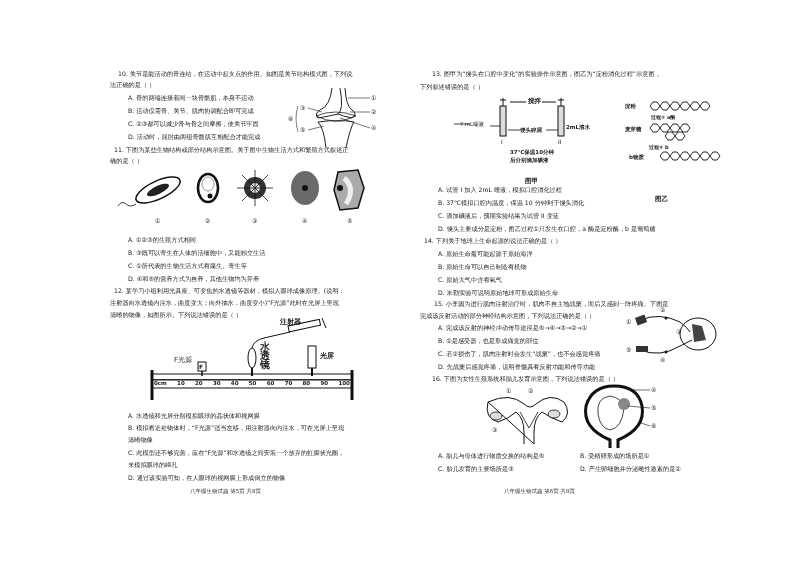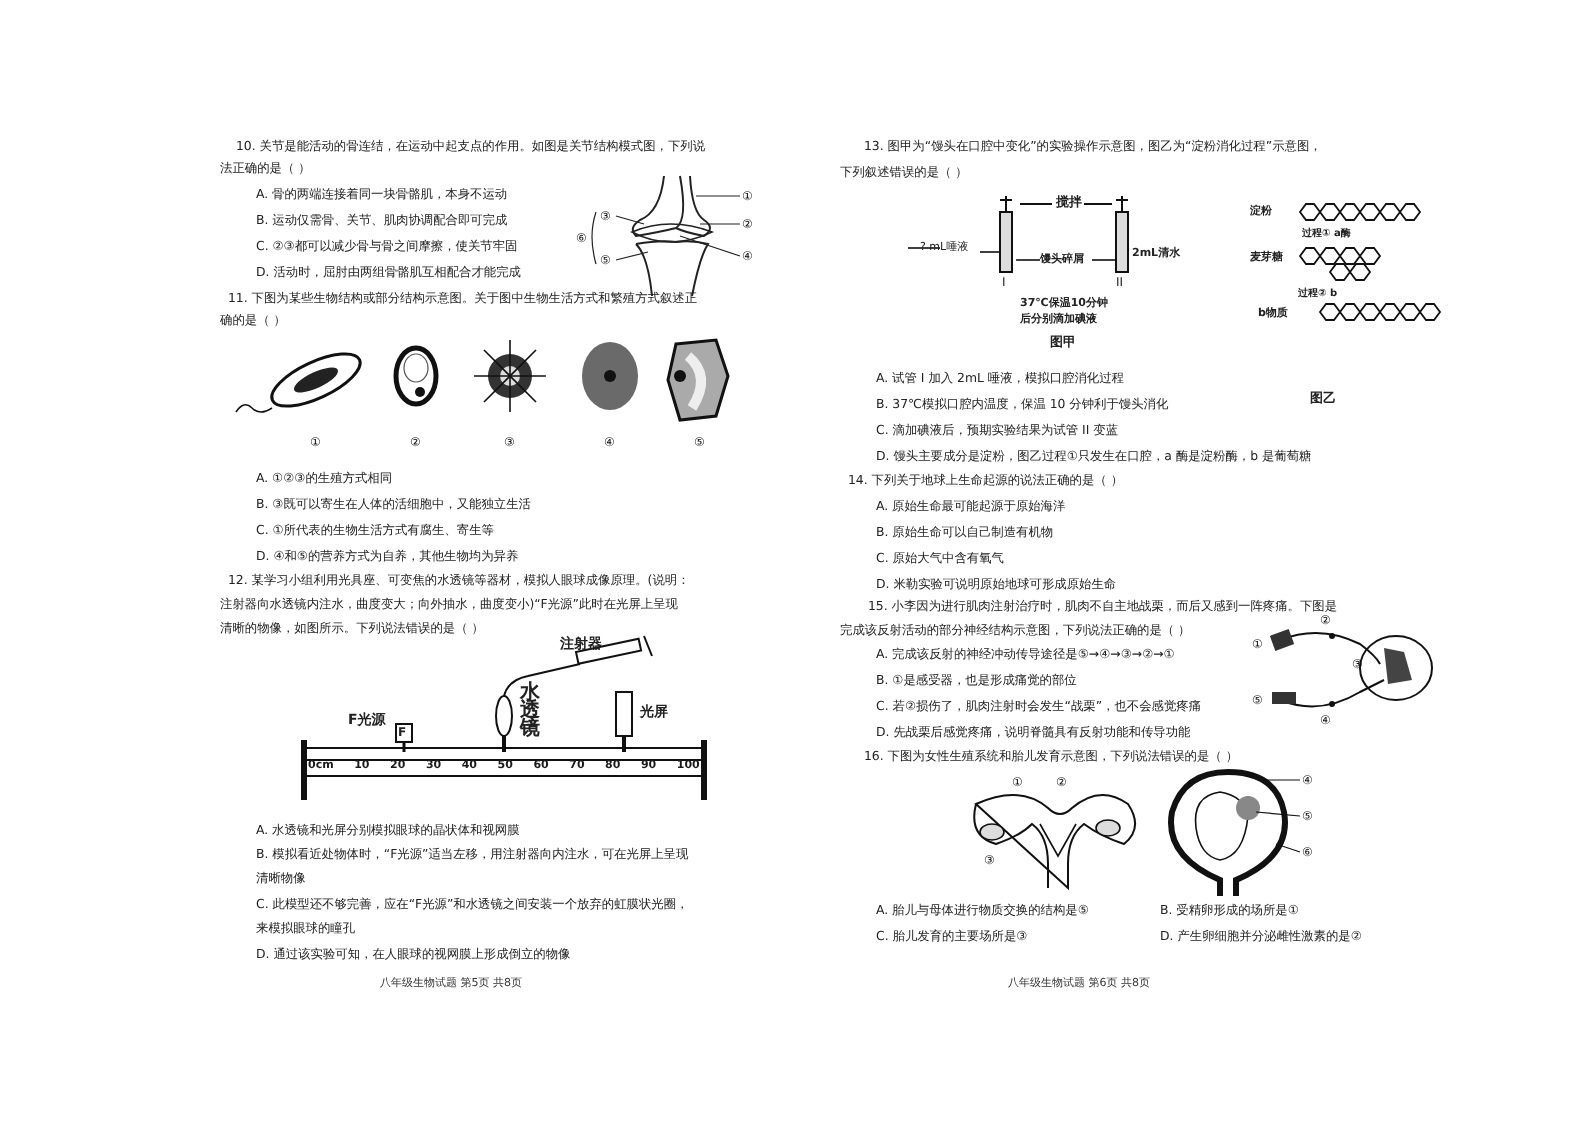--- a/index.html
+++ b/index.html
@@ -116,21 +116,21 @@
       <ellipse cx="112" cy="38" rx="4" ry="10" fill="#fff" stroke="#111" stroke-width="1"></ellipse>
       <line x1="112" y1="48" x2="112" y2="56" stroke="#111" stroke-width="2"></line>
       <path d="M112 28 Q114 20 124 18 L150 12" fill="none" stroke="#111" stroke-width="1"></path>
 
       <rect x="148" y="6" width="32" height="6" transform="rotate(-12 148 6)" fill="#fff" stroke="#111" stroke-width="1"></rect>
       <line x1="182" y1="-2" x2="186" y2="8" stroke="#111" stroke-width="1"></line>
 
       <rect x="168" y="26" width="8" height="22" fill="#fff" stroke="#111" stroke-width="1"></rect>
       <line x1="172" y1="48" x2="172" y2="56" stroke="#111" stroke-width="2"></line>
     </svg>
-    <span class="t" style="top:36px;left:34px;font-size:7px;font-weight:bold;">F光源</span>
+    <span class="t" style="top:36px;left:34px;font-size:7px;font-weight:normal;">F光源</span>
     <span class="t" style="top:43px;left:59px;font-size:6px;font-weight:bold;">F</span>
     <span class="t" style="top:-2px;left:140px;font-size:7px;font-weight:bold;">注射器</span>
     <span class="t" style="top:22px;left:120px;font-size:10px;font-weight:bold;white-space:normal;width:8px;line-height:9px;">水透镜</span>
     <span class="t" style="top:32px;left:180px;font-size:7px;font-weight:bold;">光屏</span>
     <div style="position:absolute;left:14px;top:60px;width:196px;display:flex;justify-content:space-between;font-size:5.5px;font-weight:bold;">
       <span>0cm</span>
       <span>10</span>
       <span>20</span>
       <span>30</span>
       <span>40</span>
@@ -174,21 +174,21 @@
       <line x1="96" y1="34" x2="108" y2="34" stroke="#111" stroke-width="0.8"></line>
     </svg>
     <span class="t" style="top:1px;left:78px;font-size:6.5px;font-weight:bold;">搅拌</span>
     <span class="t" style="top:24px;left:10px;font-size:5.5px;">?  mL唾液</span>
     <span class="t" style="top:30px;left:70px;font-size:5.5px;font-weight:bold;">馒头碎屑</span>
     <span class="t" style="top:27px;left:116px;font-size:5.5px;font-weight:bold;">2mL清水</span>
     <span class="t" style="top:42px;left:51px;font-size:6px;">I</span>
     <span class="t" style="top:42px;left:108px;font-size:6px;">II</span>
     <span class="t" style="top:52px;left:60px;font-size:5.5px;font-weight:bold;">37℃保温10分钟</span>
     <span class="t" style="top:60px;left:60px;font-size:5.5px;font-weight:bold;">后分别滴加碘液</span>
-    <span class="t" style="top:71px;left:75px;font-size:6.5px;font-weight:bold;">图甲</span>
+    <span class="t" style="top:81px;left:75px;font-size:6.5px;font-weight:bold;">图甲</span>
   </div>
 
   <div style="position:absolute;left:205px;top:100px;width:90px;height:80px;">
     <span class="t" style="top:2px;left:0px;font-size:5.5px;font-weight:bold;">淀粉</span>
     <svg width="80" height="60" viewBox="0 0 80 60" style="left:22px;top:0px;">
       <g fill="#fff" stroke="#111" stroke-width="0.9">
         <polygon points="3,6 6,2 10,2 13,6 10,10 6,10"></polygon>
           <polygon points="13,6 16,2 20,2 23,6 20,10 16,10"></polygon>
         <polygon points="23,6 26,2 30,2 33,6 30,10 26,10"></polygon>
           <polygon points="33,6 36,2 40,2 43,6 40,10 36,10"></polygon>

